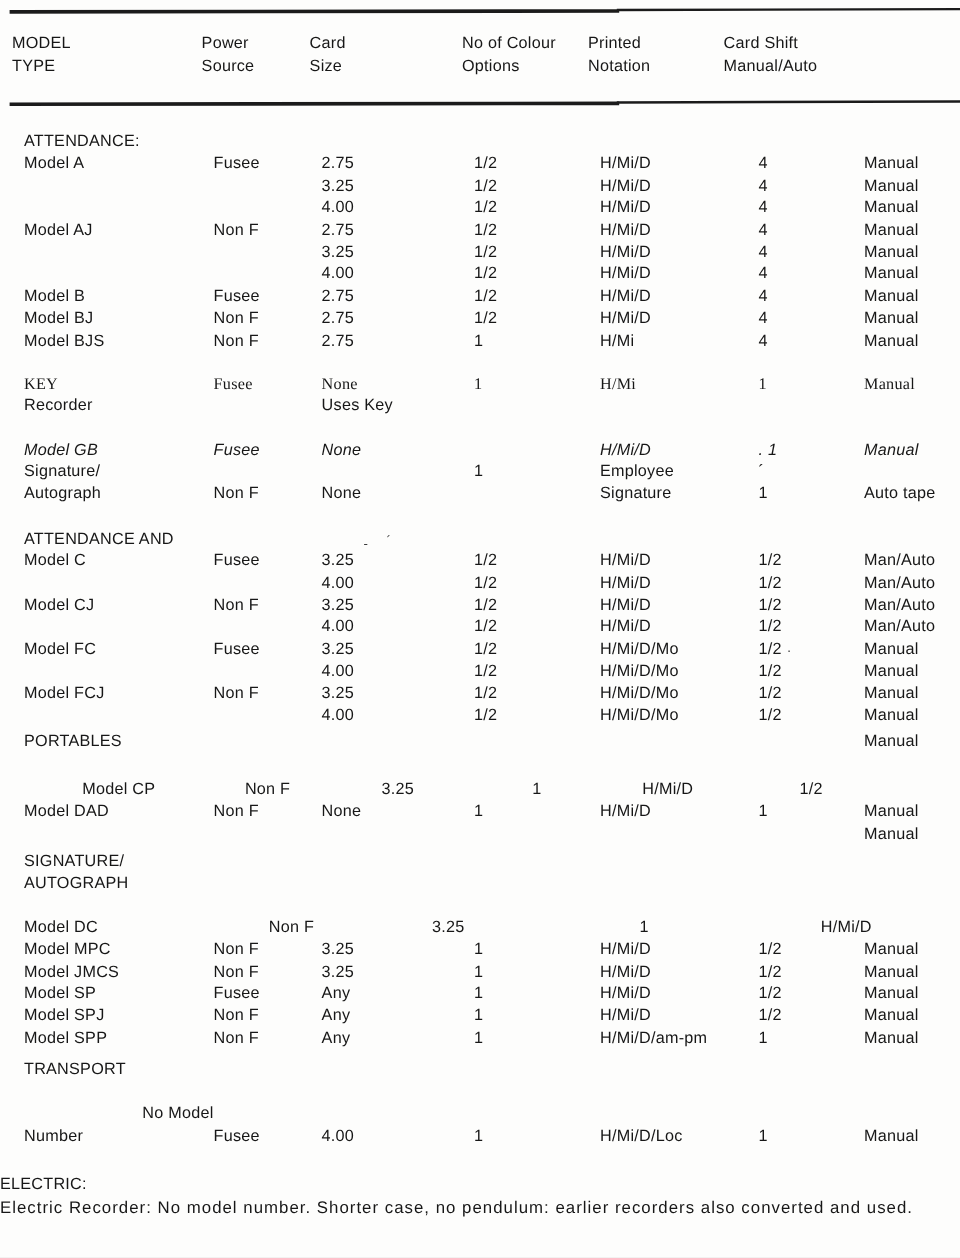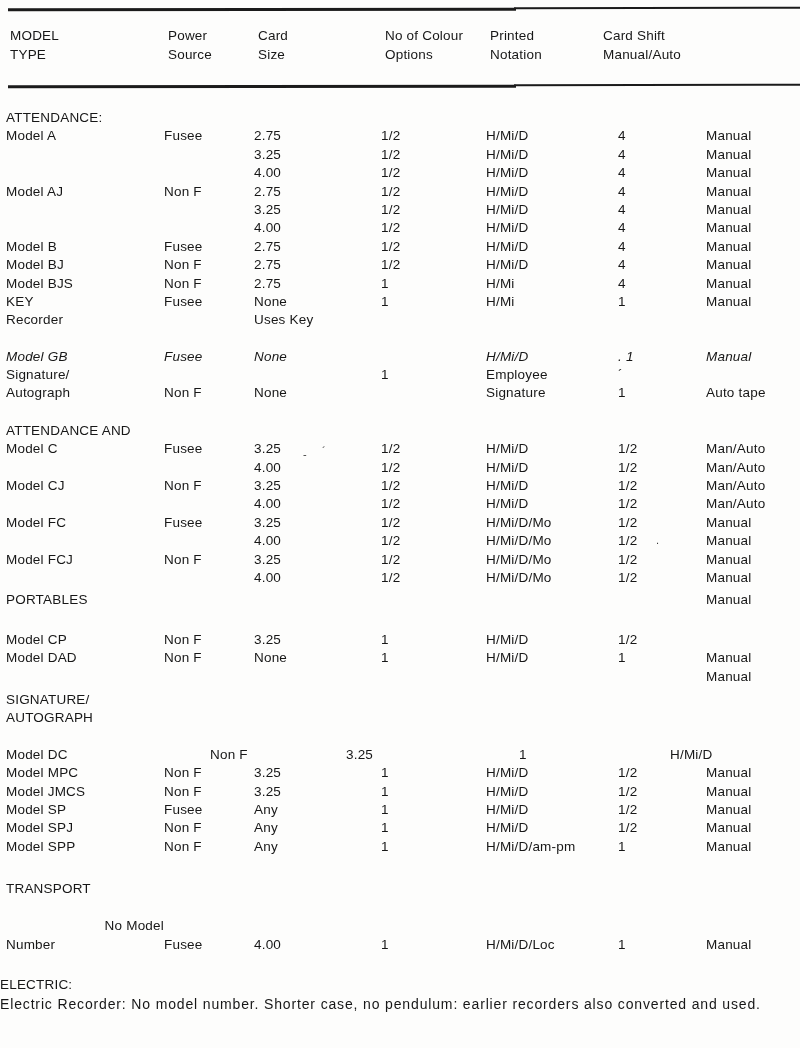--- a/index.html
+++ b/index.html
@@ -15,21 +15,21 @@
   .rule .seg.r{left:514px;width:286px;height:2px;top:0;transform:rotate(-0.15deg);}
   .hdr{
     position:absolute;top:27px;left:0;width:640px;display:grid;
     grid-template-columns:158px 90px 127px 105px 113px 107px 90px;
     padding-left:10px;box-sizing:border-box;
   }
   .hcell{font-size:13.5px;line-height:18.5px;white-space:nowrap;}
   .tbody{position:absolute;top:109px;left:0;width:800px;}
   .trow{
     display:grid;grid-template-columns:158px 90px 127px 105px 113px 107px 90px;
-    padding-left:6px;box-sizing:border-box;height:18.4px;
+    padding-left:20px;box-sizing:border-box;height:18.4px;
   }
   .tcell{font-size:13.5px;line-height:18.4px;white-space:nowrap;overflow:visible;}
   .tcell.c5{padding-left:19px;}
   .footer{margin-top:22px;padding-left:0;}
   .footer .fh{font-size:13.5px;line-height:18.4px;}
   .footer .fn{font-size:14px;line-height:19px;letter-spacing:0.85px;white-space:nowrap;}
   .artifact{position:absolute;font-size:11px;color:#3a3a3a;}
 </style>
 </head>
 <body>
@@ -158,21 +158,21 @@
         </div>
         <div class="trow">
           <div class="tcell c0">Model BJS</div>
           <div class="tcell c1">Non F</div>
           <div class="tcell c2">2.75</div>
           <div class="tcell c3">1</div>
           <div class="tcell c4">H/Mi</div>
           <div class="tcell c5">4</div>
           <div class="tcell c6">Manual</div>
         </div>
-        <div class="trow" style="">
+        <div class="trow" style="margin-top: 18px; font-family: Liberation Serif, serif;">
           <div class="tcell c0">KEY</div>
           <div class="tcell c1">Fusee</div>
           <div class="tcell c2">None</div>
           <div class="tcell c3">1</div>
           <div class="tcell c4">H/Mi</div>
           <div class="tcell c5">1</div>
           <div class="tcell c6">Manual</div>
         </div>
         <div class="trow">
           <div class="tcell c0">Recorder</div>
@@ -293,21 +293,21 @@
         </div>
         <div class="trow" style="margin-top: 4px;">
           <div class="tcell c0">PORTABLES</div>
           <div class="tcell c1"></div>
           <div class="tcell c2"></div>
           <div class="tcell c3"></div>
           <div class="tcell c4"></div>
           <div class="tcell c5"></div>
           <div class="tcell c6">Manual</div>
         </div>
-        <div class="trow" style="margin-top: 21px;">
+        <div class="trow" style="margin-top: 21px; text-align: center;">
           <div class="tcell c0">Model CP</div>
           <div class="tcell c1">Non F</div>
           <div class="tcell c2">3.25</div>
           <div class="tcell c3">1</div>
           <div class="tcell c4">H/Mi/D</div>
           <div class="tcell c5">1/2</div>
           <div class="tcell c6"></div>
         </div>
         <div class="trow">
           <div class="tcell c0">Model DAD</div>
@@ -392,21 +392,21 @@
         </div>
         <div class="trow">
           <div class="tcell c0">Model SPP</div>
           <div class="tcell c1">Non F</div>
           <div class="tcell c2">Any</div>
           <div class="tcell c3">1</div>
           <div class="tcell c4">H/Mi/D/am-pm</div>
           <div class="tcell c5">1</div>
           <div class="tcell c6">Manual</div>
         </div>
-        <div class="trow" style="margin-top: 24px; gap: 19px;">
+        <div class="trow" style="margin-top: 8px; gap: 19px;">
           <div class="tcell c0">TRANSPORT</div>
           <div class="tcell c1"></div>
           <div class="tcell c2"></div>
           <div class="tcell c3"></div>
           <div class="tcell c4"></div>
           <div class="tcell c5"></div>
           <div class="tcell c6"></div>
         </div>
         <div class="trow" style="margin-top: 19px; text-align: right;">
           <div class="tcell c0">No Model</div>

